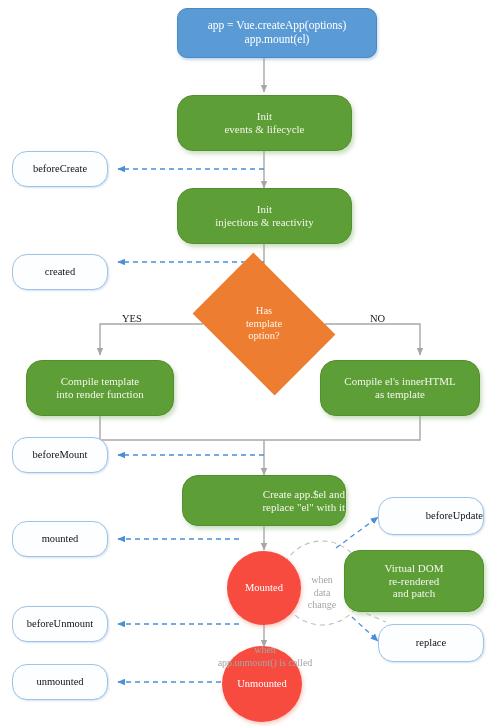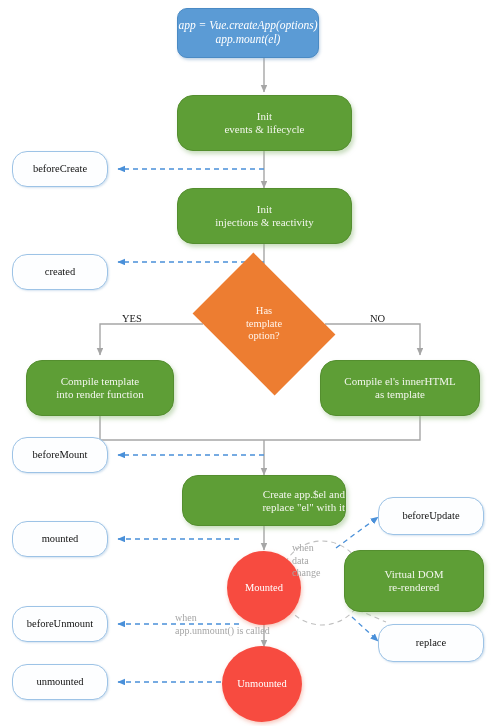--- a/index.html
+++ b/index.html
@@ -103,22 +103,23 @@
     font-size: 10.5px;
     color: #1a1a1a;
     z-index: 4;
     white-space: nowrap;
   }
   .loop-label {
     position: absolute;
     font-size: 10px;
     color: #A6A6A6;
     z-index: 4;
-    text-align: left;
+    text-align: center;
     line-height: 1.25;
+    margin-top: 32px;
   }
   .loop-label span {
     display: block;
   }
 </style>
 </head>
 <body>
 
 <div id="canvas">
 
@@ -174,21 +175,21 @@
       <line x1="239" y1="624" x2="118" y2="624" marker-end="url(#arrowBlue)"></line>
 
       <line x1="239" y1="682" x2="118" y2="682" marker-end="url(#arrowBlue)"></line>
 
       <line x1="336" y1="548" x2="378" y2="517" marker-end="url(#arrowBlue)"></line>
 
       <line x1="352" y1="617" x2="378" y2="641" marker-end="url(#arrowBlue)"></line>
     </g>
   </svg>
 
-  <div class="node n-blue" style="left:177px; top:8px; width:142px; height:50px;font-style:italic;">
+  <div class="node n-blue" style="left:177px; top:8px; width:200px; height:50px;">
     <span class="lines">
       <span>app = Vue.createApp(options)</span>
       <span>app.mount(el)</span>
     </span>
   </div>
 
   <div class="node n-green" style="left:177px; top:95px; width:175px; height:56px;">
     <span class="lines">
       <span>Init</span>
       <span>events &amp; lifecycle</span>
@@ -229,20 +230,21 @@
     <span class="lines">
       <span>Create app.$el and</span>
       <span>replace "el" with it</span>
     </span>
   </div>
 
   <div class="node n-green" style="left:344px; top:550px; width:140px; height:62px;">
     <span class="lines">
       <span>Virtual DOM</span>
       <span>re-rendered</span>
+      <span>and patch</span>
     </span>
   </div>
 
   <div class="node n-circle" style="left:227px; top:551px; width:74px; height:74px;">
     <span class="lines">
       <span>Mounted</span>
     </span>
   </div>
 
   <div class="node n-circle" style="left:222px; top:646px; width:80px; height:76px;">
@@ -280,21 +282,21 @@
         <span>beforeUnmount</span>
       </span>
   </div>
 
   <div class="node n-hook" style="left:12px; top:664px; width:96px; height:36px;">
     <span class="lines">
         <span>unmounted</span>
       </span>
   </div>
 
-  <div class="node n-hook" style="left:378px; top:497px; width:106px; height:38px;">
+  <div class="node n-hook" style="left:378px; top:497px; width:106px; height:38px;text-align:right;">
     <span class="lines">
         <span>beforeUpdate</span>
       </span>
   </div>
 
   <div class="node n-hook" style="left:378px; top:624px; width:106px; height:38px;">
     <span class="lines">
         <span>replace</span>
       </span>
   </div>

